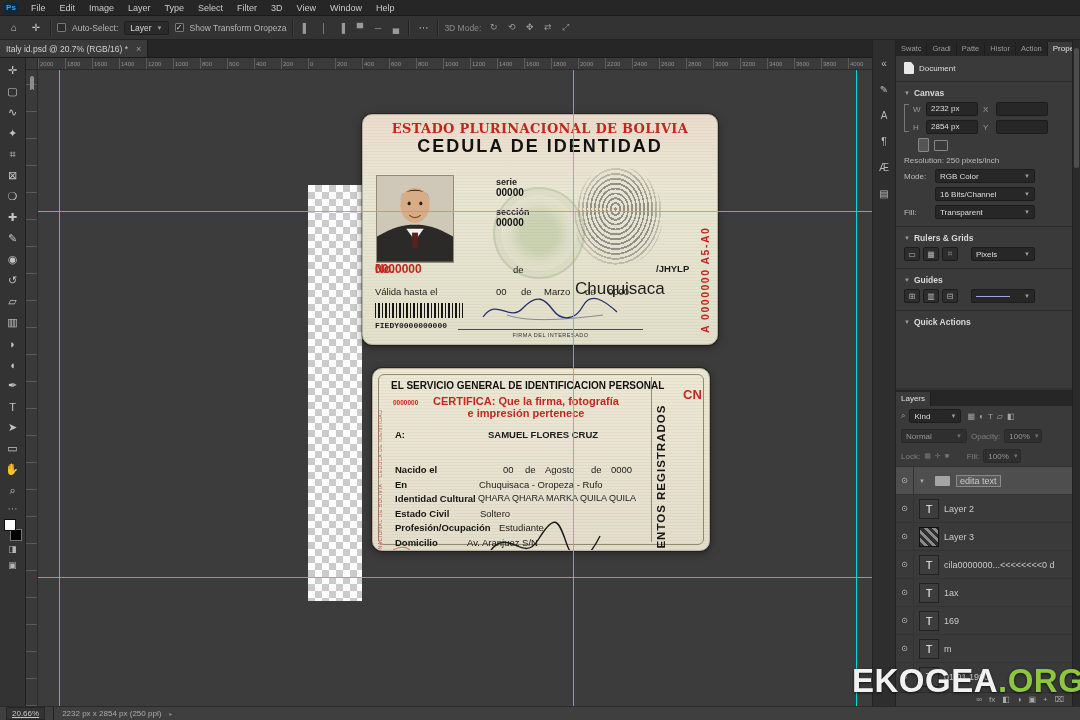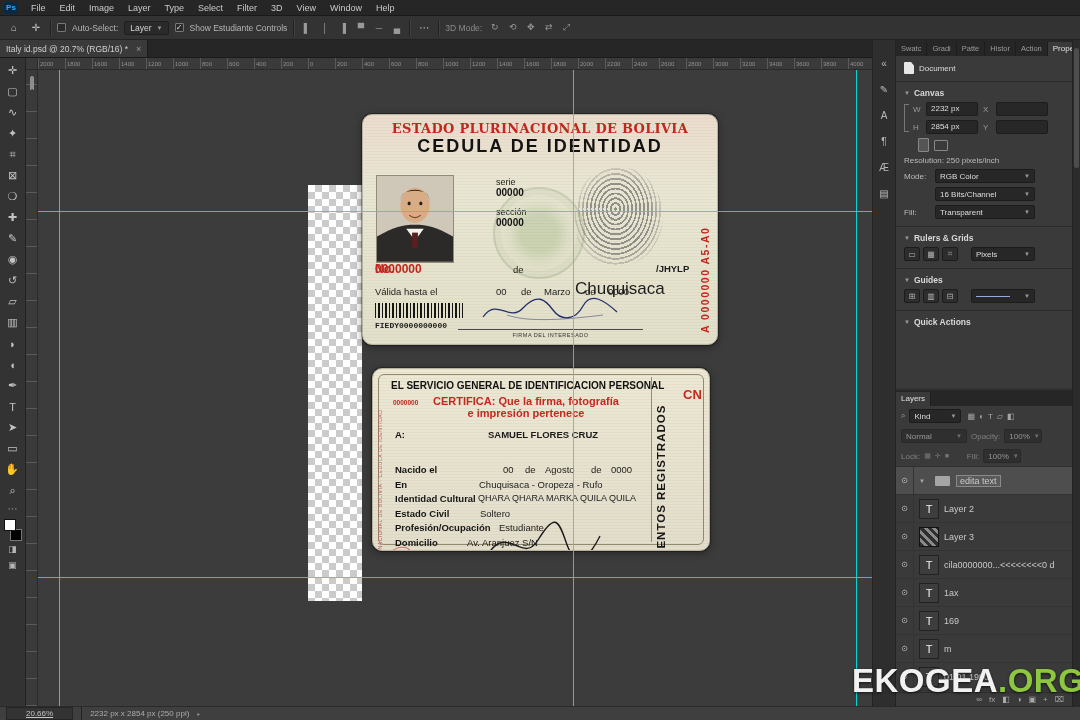--- a/index.html
+++ b/index.html
@@ -79,21 +79,21 @@
     background:
       repeating-linear-gradient(0deg, rgba(190,90,90,.07) 0 1px, transparent 1px 3px),
       linear-gradient(#ebe8d4,#e1decb); }
   .card * { position:absolute; white-space:nowrap; }
 
   .cf-title { top:6px; left:0; width:100%; text-align:center; font-family:"DejaVu Serif", serif;
     font-weight:bold; font-size:13px; color:#c1271d; letter-spacing:.3px; }
   .cf-subtitle { top:21px; left:0; width:100%; text-align:center; font-weight:bold; font-size:18px;
     color:#121212; letter-spacing:2px; }
   #photo { left:13px; top:60px; width:78px; height:88px; border:1px solid #8f8c78; background:#cfc8b8; }
-  .cf-small-label { font-size:9px; color:#222; }
+  .cf-small-label { font-size:9px; color:#222;font-weight:bold; }
   .cf-small-value { font-size:10px; font-weight:bold; color:#111; }
   #fingerprint { left:212px; top:52px; width:88px; height:100px; border-radius:48% 52% 55% 45%;
     background:repeating-radial-gradient(ellipse at 46% 42%, rgba(60,60,66,.55) 0 1.5px, rgba(200,200,200,0) 1.5px 4px);
     -webkit-mask-image:radial-gradient(ellipse at 50% 50%, #000 50%, transparent 78%);
     mask-image:radial-gradient(ellipse at 50% 50%, #000 50%, transparent 78%); opacity:.9; }
   #emblem { left:130px; top:72px; width:92px; height:92px; border-radius:50%; opacity:.55;
     background:radial-gradient(circle, rgba(120,160,90,.45) 0 28%, rgba(120,160,90,.14) 45%, transparent 62%);
     box-shadow:inset 0 0 0 2px rgba(95,135,75,.35), inset 0 0 0 8px rgba(95,135,75,.12); }
   #cf-serial-vert { right:6px; top:38px; height:180px; writing-mode:vertical-rl; transform:rotate(180deg);
     color:#c1271d; font-weight:bold; font-size:10.5px; letter-spacing:1.5px; }
@@ -188,21 +188,21 @@
   #layers-bottom { position:absolute; left:0; bottom:0; width:176px; height:14px; background:#3a3a3a;
     border-top:1px solid #2c2c2c; display:flex; align-items:center; justify-content:flex-end; gap:7px; padding:0 8px; }
   #layers-bottom .icon { color:#a8a8a8; font-size:8px; }
 
   #vscroll { position:absolute; left:1072px; top:40px; width:8px; height:666px; background:#2b2b2b; border-left:1px solid #222; }
   #vscroll .thumb { position:absolute; left:1px; top:8px; width:5px; height:120px; background:#4d4d4d; border-radius:3px; }
 
   
   #statusbar { position:absolute; left:0; top:706px; width:1080px; height:14px; background:#3f3f3f;
     border-top:1px solid #2a2a2a; display:flex; align-items:center; gap:8px; font-size:8px; color:#ababab; padding:0 6px; }
-  #status-zoom { background:#333; border:1px solid #262626; padding:0 19px; line-height:11px; color:#c5c5c5;text-decoration:underline; }
+  #status-zoom { background:#333; border:1px solid #262626; padding:0 5px; line-height:11px; color:#c5c5c5;text-decoration:underline; }
   #status-caret { font-size:6px; color:#888; }
 </style>
 </head>
 <body>
 
 <div id="app">
 
   <div id="menubar">
     <span id="ps-logo">Ps</span>
     <span style="display:flex;">
@@ -225,21 +225,21 @@
     <span class="opt-icon">⌂</span>
     <span class="opt-icon">✛</span>
     <span class="vsep"></span>
     <span class="chk"></span>
     <span>Auto-Select:</span>
     <span class="dd">
       <span>Layer</span>
       <span class="caret">▼</span>
     </span>
     <span class="chk">✓</span>
-    <span>Show Estudiante Controls</span>
+    <span>Show Transform Oropeza</span>
     <span class="vsep"></span>
     <span class="mini-icons">
 
     <span class="icon">▌</span>
         <span class="icon">│</span>
         <span class="icon">▐</span>
         <span class="icon">▀</span>
         <span class="icon">─</span>
         <span class="icon">▄</span>
       </span>

